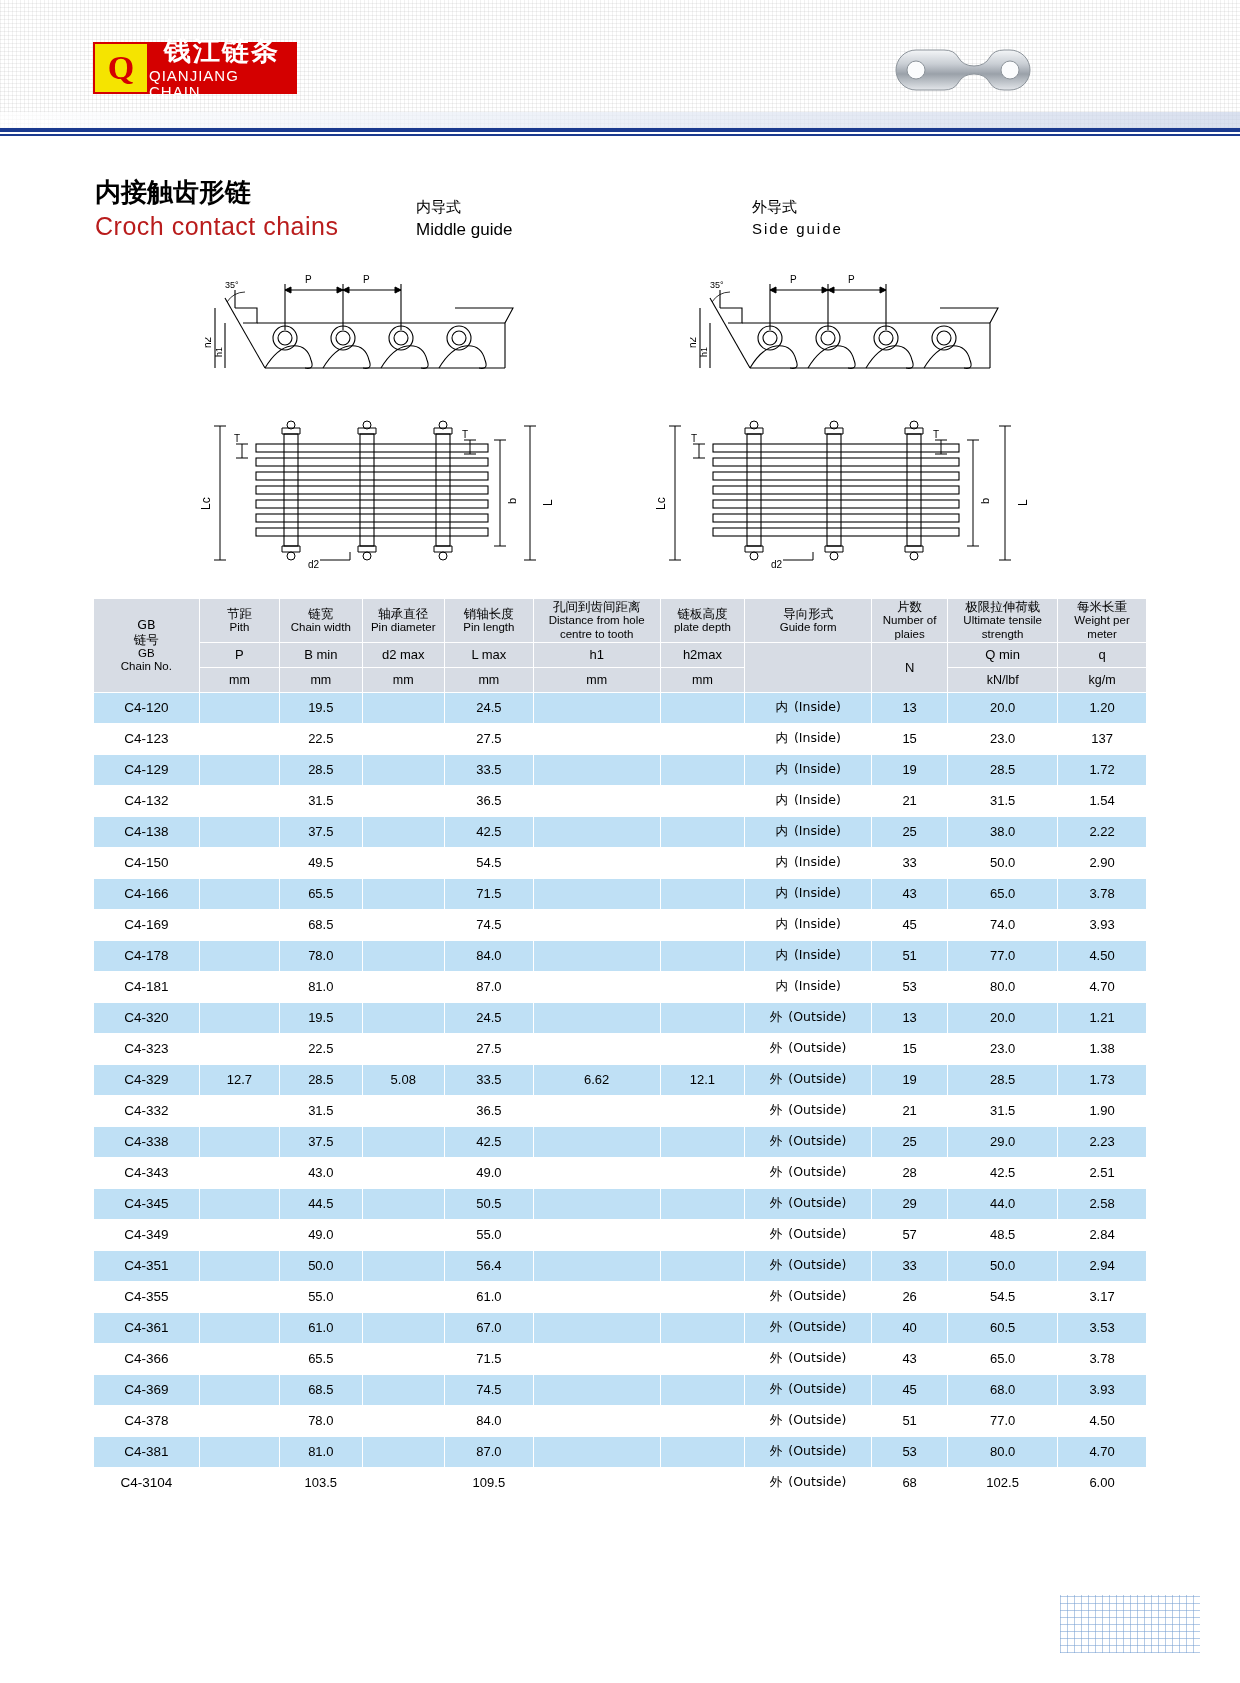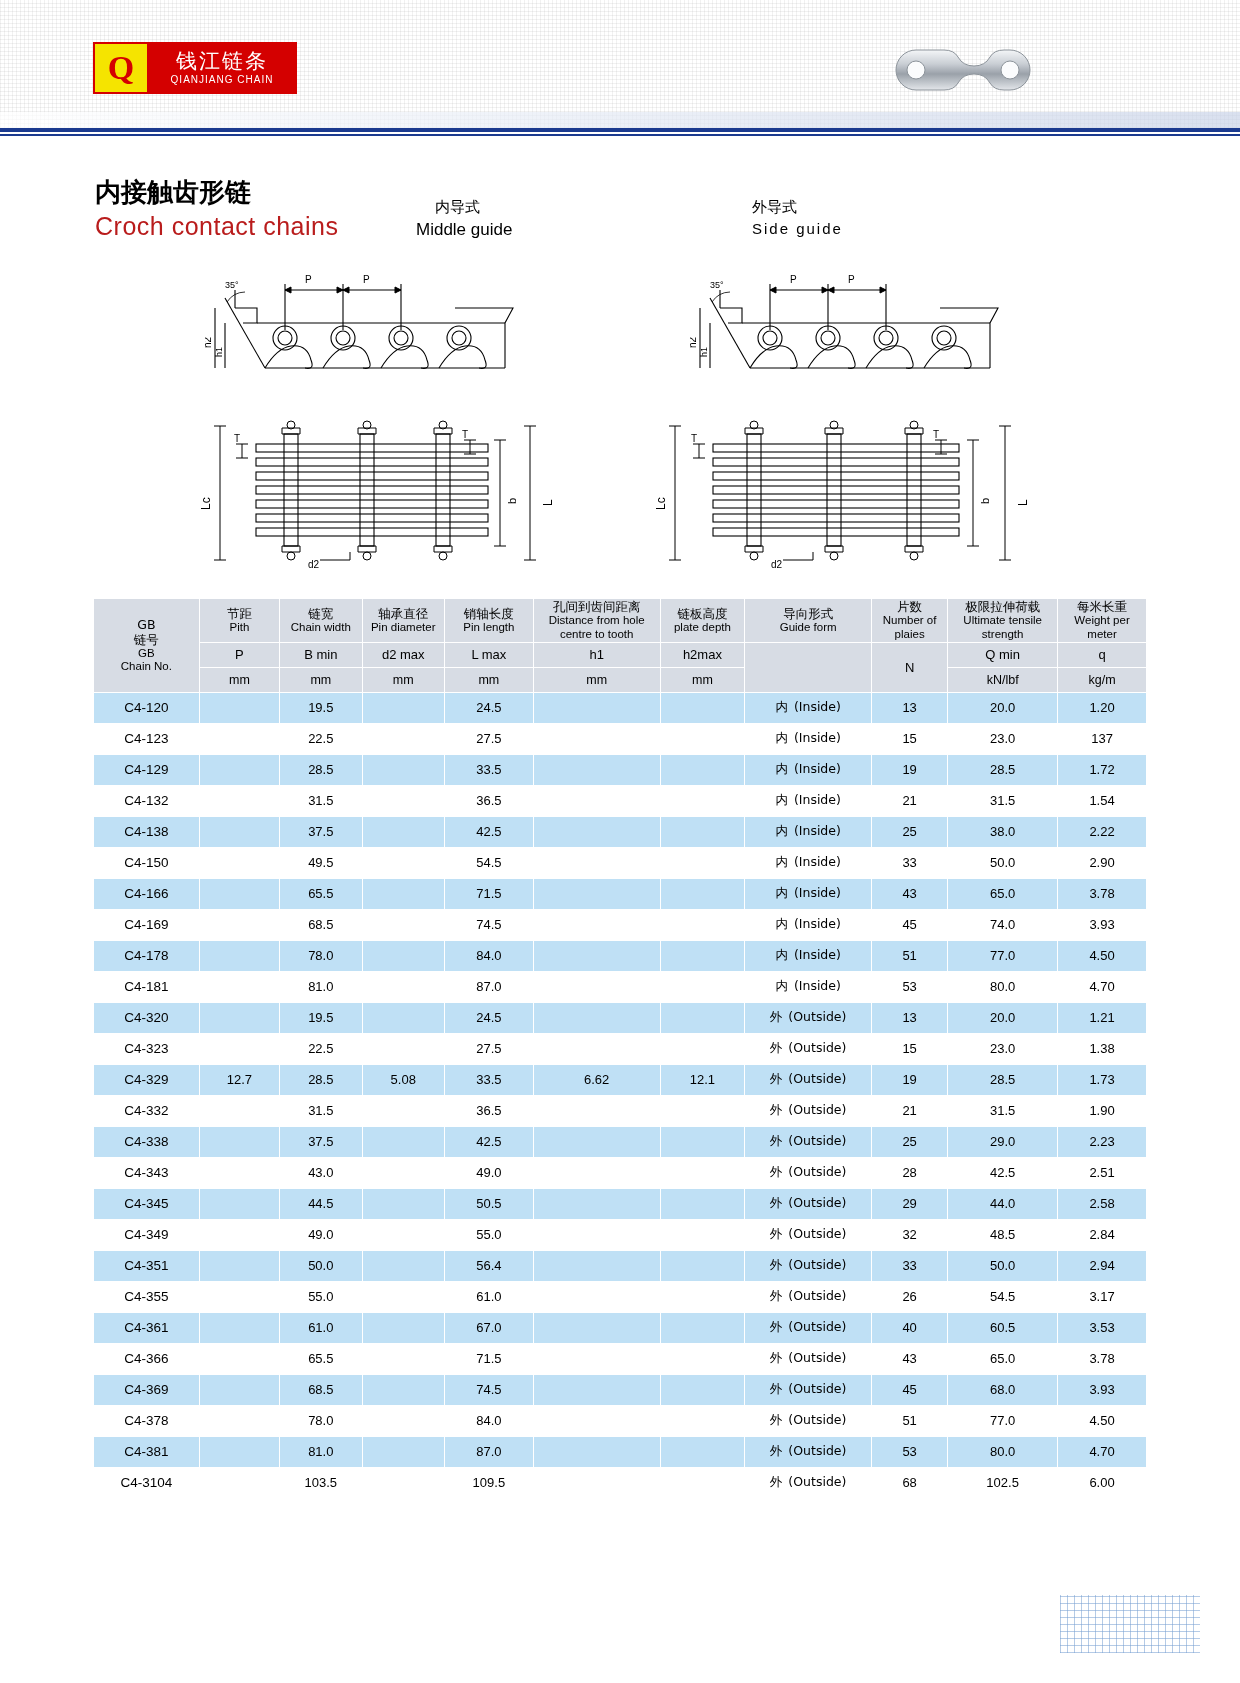--- a/index.html
+++ b/index.html
@@ -28,43 +28,43 @@
   }
   .logo-q {
     width:52px; background:#f5e400; display:flex; align-items:center; justify-content:center;
     font-family:"Liberation Serif", serif; font-size:34px; font-weight:bold; color:#d40000;
     border-right:2px solid #d40000;
   }
   .logo-txt {
     flex:1; background:#d40000; color:#ffffff; display:flex; flex-direction:column;
     align-items:center; justify-content:center; line-height:1.05;
   }
-  .logo-cn { font-size:21px; font-weight:normal; letter-spacing:2px; }
-  .logo-en { font-size:10px; letter-spacing:1px; margin-top:3px; }
+  .logo-cn { font-size:27px; font-weight:bold; letter-spacing:2px; }
+  .logo-en { font-size:15px; letter-spacing:1px; margin-top:3px; }
   .link-plate {
     position:absolute; left:888px; top:44px; width:150px; height:52px;
   }
   .hdr-rule1 { position:absolute; left:0; top:128px; width:1240px; height:4px; background:#1b3a8f; }
   .hdr-rule2 { position:absolute; left:0; top:134px; width:1240px; height:2px; background:#1b3a8f; }
   .hdr-grad {
     position:absolute; left:0; top:112px; width:1240px; height:16px;
     background:linear-gradient(90deg,#ffffff 0%, #e9eef7 40%, #c9d3e8 100%);
     opacity:.7;
   }
 
   
   .title-cn {
     position:absolute; left:95px; top:175px; font-size:26px; color:#000; font-weight:bold;
     font-family:Liberation Mono, monospace;
   }
   .title-en {
     position:absolute; left:95px; top:212px; font-size:25px; color:#b91c1c;
     font-family:"Liberation Sans", sans-serif; letter-spacing:.5px;
   }
-  .sub1-cn { position:absolute; left:416px; top:198px; font-size:15px; font-family:"DejaVu Sans", sans-serif;margin-left:19px; }
+  .sub1-cn { position:absolute; left:416px; top:198px; font-size:15px; font-family:"DejaVu Sans", sans-serif; }
   .sub1-en { position:absolute; left:416px; top:220px; font-size:17px; }
   .sub2-cn { position:absolute; left:752px; top:198px; font-size:15px; font-family:Liberation Serif, serif; }
   .sub2-en { position:absolute; left:752px; top:220px; font-size:15px; letter-spacing:2px; }
 
   
   .dwg { position:absolute; }
   .dwg-left-top { left:205px; top:268px; }
   .dwg-right-top { left:690px; top:268px; }
   .dwg-left-bot { left:200px; top:410px; }
   .dwg-right-bot { left:655px; top:410px; }
@@ -689,21 +689,21 @@
       </tr>
       <tr class="row-b">
         <td class="gb-cell">C4-349</td>
         <td></td>
         <td>49.0</td>
         <td></td>
         <td>55.0</td>
         <td></td>
         <td></td>
         <td class="guide-cell"><span class="gchar">外</span><span>(Outside)</span></td>
-        <td>32</td>
+        <td>57</td>
         <td>48.5</td>
         <td>2.84</td>
       </tr>
       <tr class="row-a">
         <td class="gb-cell">C4-351</td>
         <td></td>
         <td>50.0</td>
         <td></td>
         <td>56.4</td>
         <td></td>

